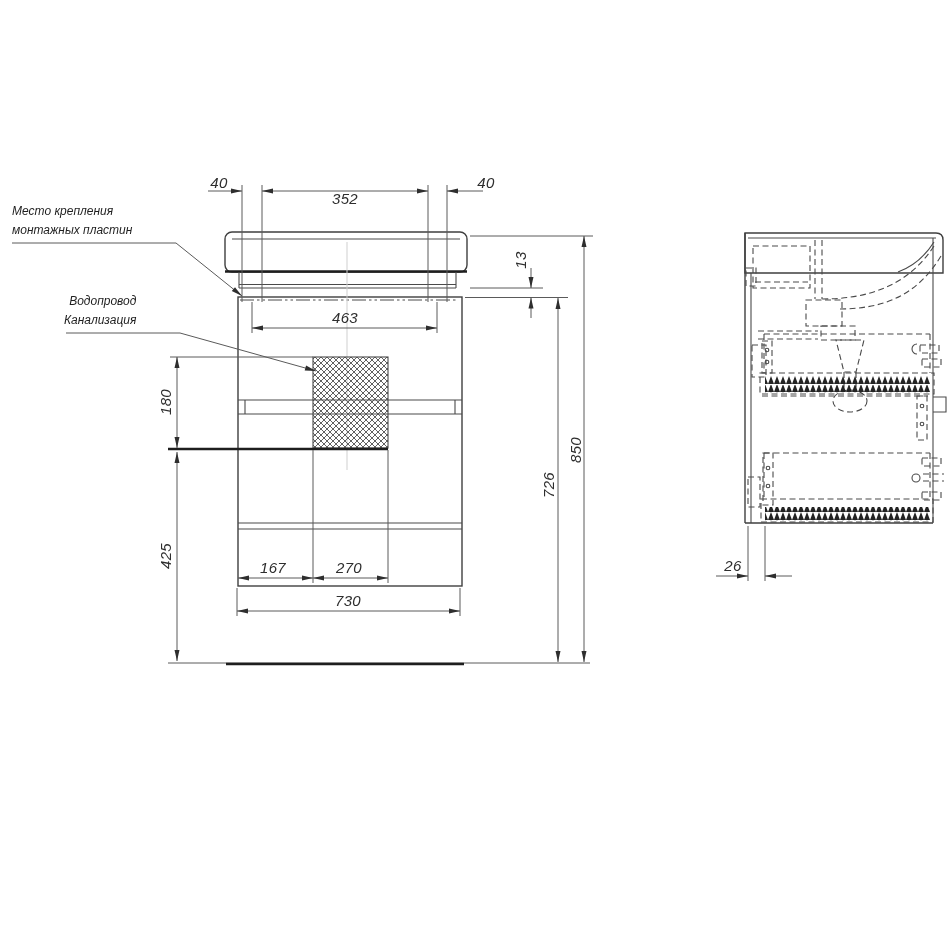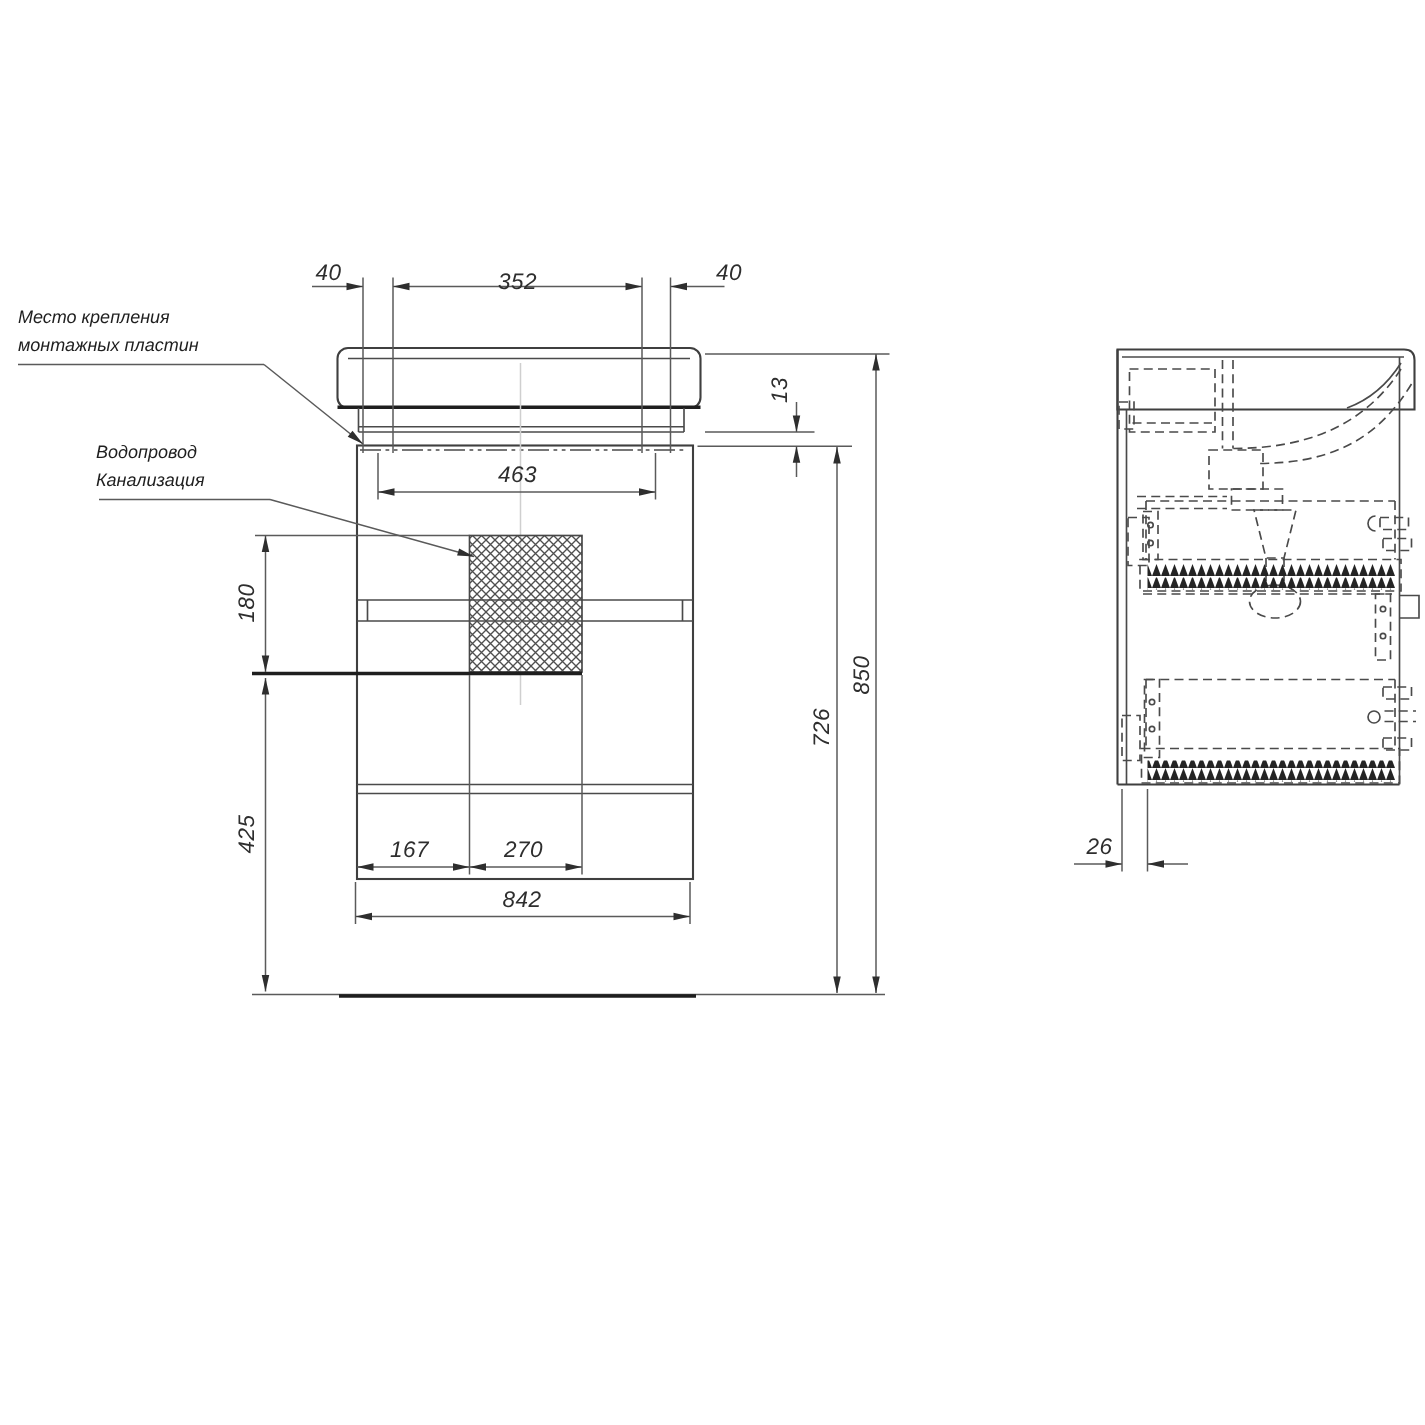--- a/index.html
+++ b/index.html
@@ -217,32 +217,32 @@
     <line class="s-ext" x1="765" y1="576" x2="792" y2="576"></line>
     <polygon class="arrow" points="748,576 737,573.5 737,578.5"></polygon>
     <polygon class="arrow" points="765,576 776,573.5 776,578.5"></polygon>
   </g>
 </svg>
 
 <div class="note" style="left:12px; top:202px;">
   <div>Место крепления</div>
   <div>монтажных пластин</div>
 </div>
-<div class="note" style="left:64px; top:292px;">
+<div class="note" style="left:64px; top:292px;text-align:right;">
   <div>Водопровод</div>
   <div>Канализация</div>
 </div>
 
 <div class="dim" style="left:219px; top:182px;">40</div>
-<div class="dim" style="left:345px; top:188px;">352</div>
+<div class="dim" style="left:345px; top:198px;">352</div>
 <div class="dim" style="left:486px; top:182px;">40</div>
 <div class="dim rot" style="left:520px; top:260px;">13</div>
 <div class="dim" style="left:345px; top:317px;">463</div>
 <div class="dim rot" style="left:165px; top:402px;">180</div>
 <div class="dim rot" style="left:165px; top:556px;">425</div>
 <div class="dim" style="left:273px; top:567px;">167</div>
 <div class="dim" style="left:349px; top:567px;">270</div>
-<div class="dim" style="left:348px; top:600px;">842</div>
+<div class="dim" style="left:348px; top:600px;">730</div>
 <div class="dim rot" style="left:548px; top:485px;">726</div>
 <div class="dim rot" style="left:575px; top:450px;">850</div>
 <div class="dim" style="left:733px; top:565px;">26</div>
 
 </div>
 
 </body></html>

